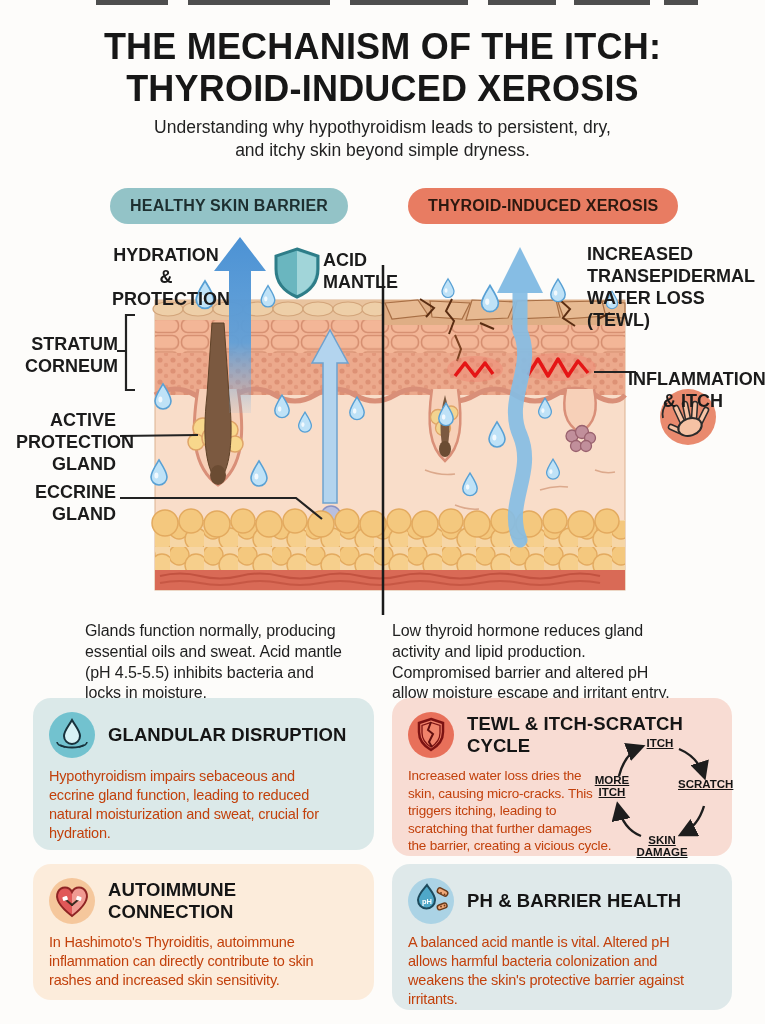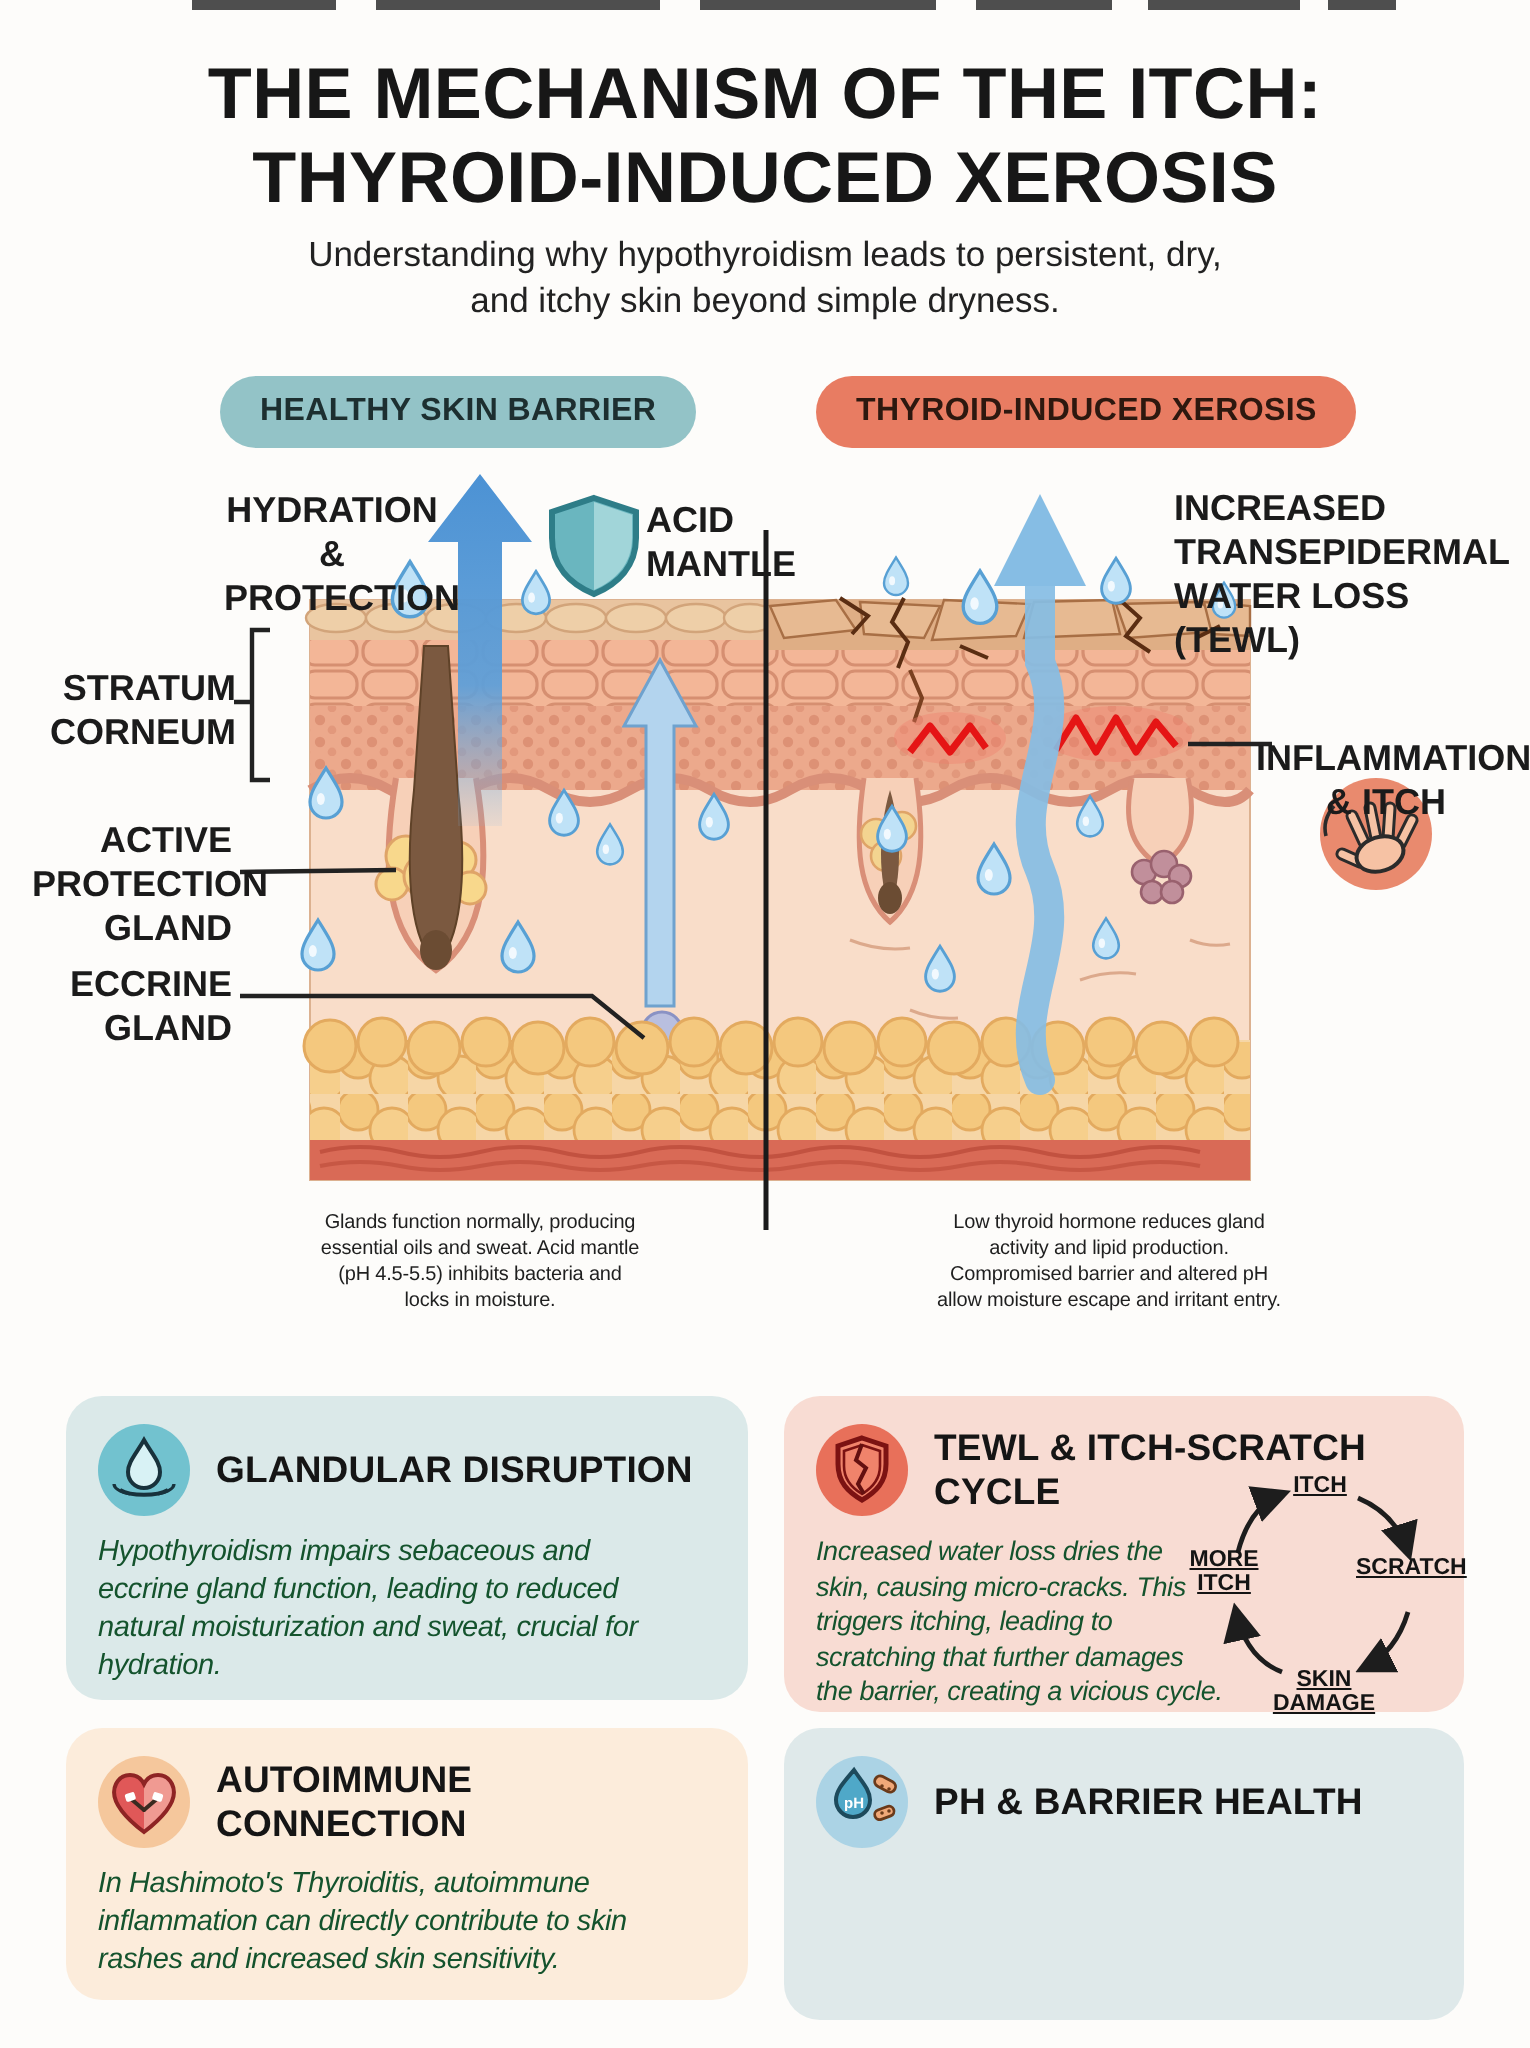--- a/index.html
+++ b/index.html
@@ -26,36 +26,36 @@
   .ann{position:absolute;font-weight:800;font-size:18px;line-height:1.22;
        white-space:pre-line;color:#1b1b1b;}
   .ann-hydration{left:112px;top:245px;width:108px;text-align:center;}
   .ann-acid{left:323px;top:250px;width:70px;text-align:left;}
   .ann-tewl{left:587px;top:244px;width:155px;text-align:left;}
   .ann-stratum{left:24px;top:334px;width:94px;text-align:right;}
   .ann-sebaceous{left:16px;top:410px;width:100px;text-align:right;}
   .ann-eccrine{left:26px;top:482px;width:90px;text-align:right;}
   .ann-inflammation{left:628px;top:345px;width:130px;text-align:center;margin-top:24px;}
   
-  .caption{position:absolute;top:605px;font-size:10px;line-height:1.3;text-align:center;
+  .caption{position:absolute;top:621px;font-size:16px;line-height:1.3;
            white-space:pre-line;color:#1f1f1f;font-weight:500;letter-spacing:-.1px;}
   .caption-left{left:85px;width:310px;}
   .caption-right{left:392px;width:325px;}
   
   .card{position:absolute;border-radius:18px;padding:14px 14px 14px 16px;box-sizing:border-box;}
   .card1{left:33px;top:698px;width:341px;height:152px;background:#dbe9e9;}
   .card2{left:392px;top:698px;width:340px;height:158px;background:#f8dcd3;}
   .card3{left:33px;top:864px;width:341px;height:136px;background:#fcecdb;}
   .card4{left:392px;top:864px;width:340px;height:146px;background:#dfe9ea;}
   .card-head{display:flex;align-items:center;gap:13px;margin-bottom:9px;}
   .card-icon{width:46px;height:46px;border-radius:50%;display:flex;align-items:center;
              justify-content:center;flex:0 0 46px;}
   .ic1{background:#72c2cf;} .ic2{background:#e8705a;} .ic3{background:#f5c79c;} .ic4{background:#abd3e5;}
   .card-title{font-size:18.5px;font-weight:800;letter-spacing:.1px;color:#151515;}
-  .card-body{font-size:14.5px;line-height:1.3;white-space:pre-line;color:#14532d;letter-spacing:-.2px;font-style:italic;}
+  .card-body{font-size:14.5px;line-height:1.3;white-space:pre-line;color:#c2410c;letter-spacing:-.2px;}
   .card2 .card-body{font-size:13.5px;width:258px;}
   
   .cycle{position:absolute;right:6px;top:40px;width:132px;height:120px;}
   .cycle svg{position:absolute;left:0;top:0;}
   .cycle-label{position:absolute;font-size:11.5px;font-weight:800;line-height:1.05;
                text-align:center;white-space:pre-line;color:#141414;text-decoration:underline;}
   .cl-itch{left:47px;top:-1px;width:38px;}
   .cl-scratch{left:84px;top:40px;width:48px;}
   .cl-damage{left:38px;top:96px;width:60px;}
   .cl-more{left:-2px;top:36px;width:40px;}
@@ -415,13 +415,17 @@
         <g fill="#6a3a1a">
           <circle cx="33" cy="15" r="0.9"></circle>
             <circle cx="36.5" cy="16.5" r="0.9"></circle>
           <circle cx="33" cy="28.5" r="0.9"></circle>
             <circle cx="36.5" cy="27.5" r="0.9"></circle>
         </g>
       </svg>
     </div>
     <div class="card-title">PH &amp; BARRIER HEALTH</div>
   </div>
+  <div class="card-body">A balanced acid mantle is vital. Altered pH
+allows harmful bacteria colonization and
+weakens the skin's protective barrier against
+irritants.</div>
 </div>
 
 </body></html>

